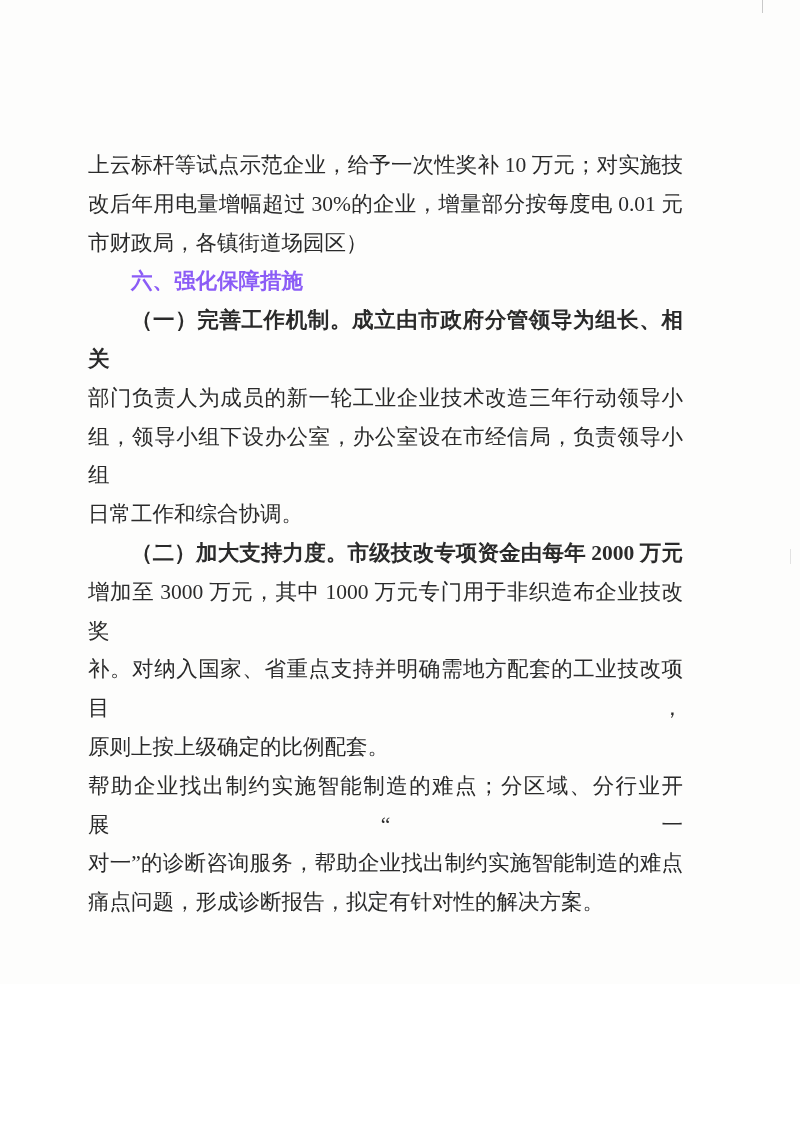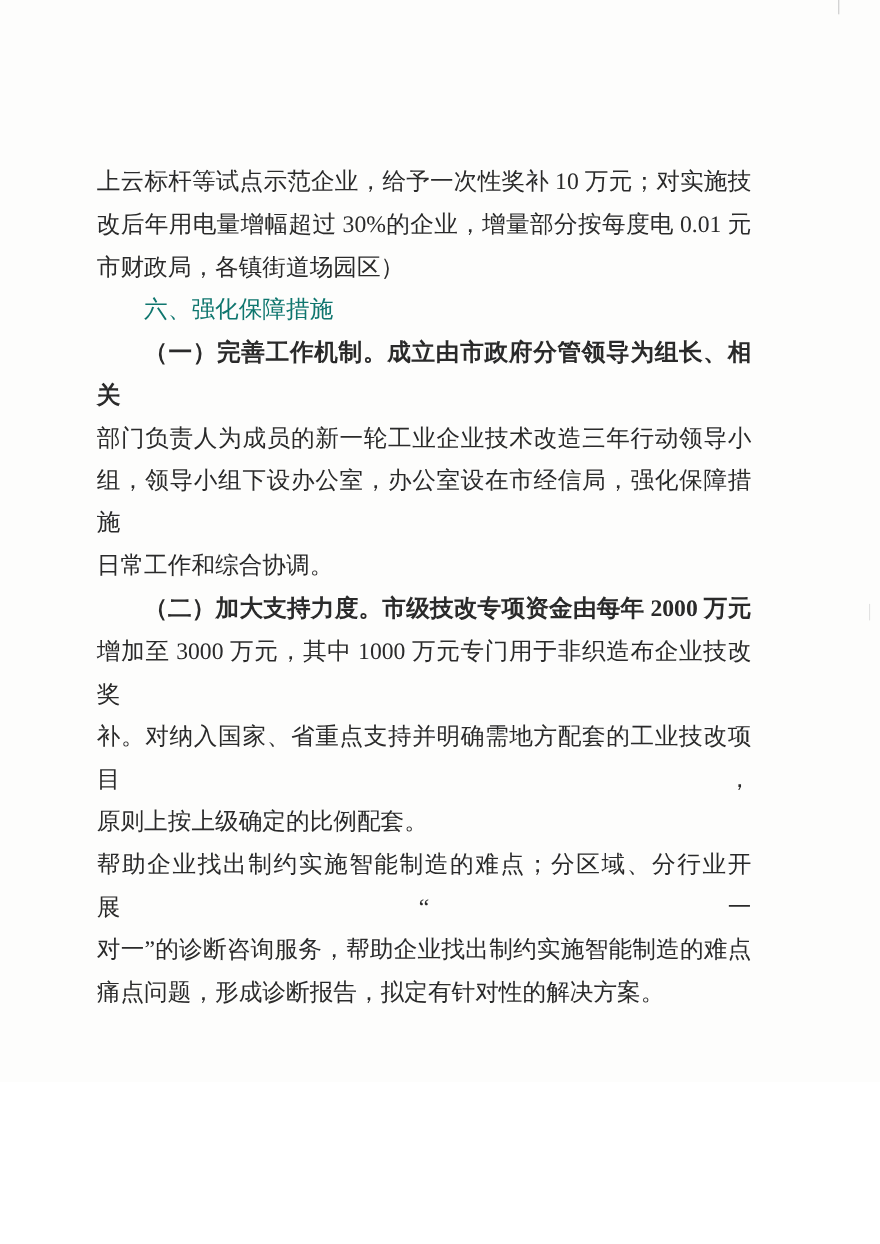--- a/index.html
+++ b/index.html
@@ -34,25 +34,25 @@
   .end {
     text-align: left;
     text-align-last: left;
   }
   .lead {
     text-indent: 43px;
     font-weight: bold;
   }
   .heading {
     font-family: "Liberation Sans", "DejaVu Sans", sans-serif;
-    font-weight: 400;
+    font-weight: 700;
     text-indent: 43px;
     text-align: left;
     text-align-last: left;
-    color: #0f766e;
+    color: #8b5cf6;
   }
   .page-number {
     position: absolute;
     left: 88px;
     top: 1020px;
     font-size: 20px;
     line-height: 26px;
     letter-spacing: 1px;
     color: #333333;
   }
@@ -81,21 +81,21 @@
   <div class="artifact-top-right"></div>
   <div class="artifact-right-scratch"></div>
 
   <div class="doc-body" id="doc-body">
       <div class="line fill">上云标杆等试点示范企业，给予一次性奖补 10 万元；对实施技</div>
       <div class="line fill">改后年用电量增幅超过 30%的企业，增量部分按每度电 0.01 元</div>
       <div class="line end">市财政局，各镇街道场园区）</div>
       <div class="line heading">六、强化保障措施</div>
       <div class="line fill lead">（一）完善工作机制。成立由市政府分管领导为组长、相关</div>
       <div class="line fill">部门负责人为成员的新一轮工业企业技术改造三年行动领导小</div>
-      <div class="line fill">组，领导小组下设办公室，办公室设在市经信局，强化保障措施</div>
+      <div class="line fill">组，领导小组下设办公室，办公室设在市经信局，负责领导小组</div>
       <div class="line end">日常工作和综合协调。</div>
       <div class="line fill lead">（二）加大支持力度。市级技改专项资金由每年 2000 万元</div>
       <div class="line fill">增加至 3000 万元，其中 1000 万元专门用于非织造布企业技改奖</div>
       <div class="line fill">补。对纳入国家、省重点支持并明确需地方配套的工业技改项目，</div>
       <div class="line end">原则上按上级确定的比例配套。</div>
       <div class="line fill">帮助企业找出制约实施智能制造的难点；分区域、分行业开展“一</div>
       <div class="line fill">对一”的诊断咨询服务，帮助企业找出制约实施智能制造的难点</div>
       <div class="line end">痛点问题，形成诊断报告，拟定有针对性的解决方案。</div>
     </div>
 

